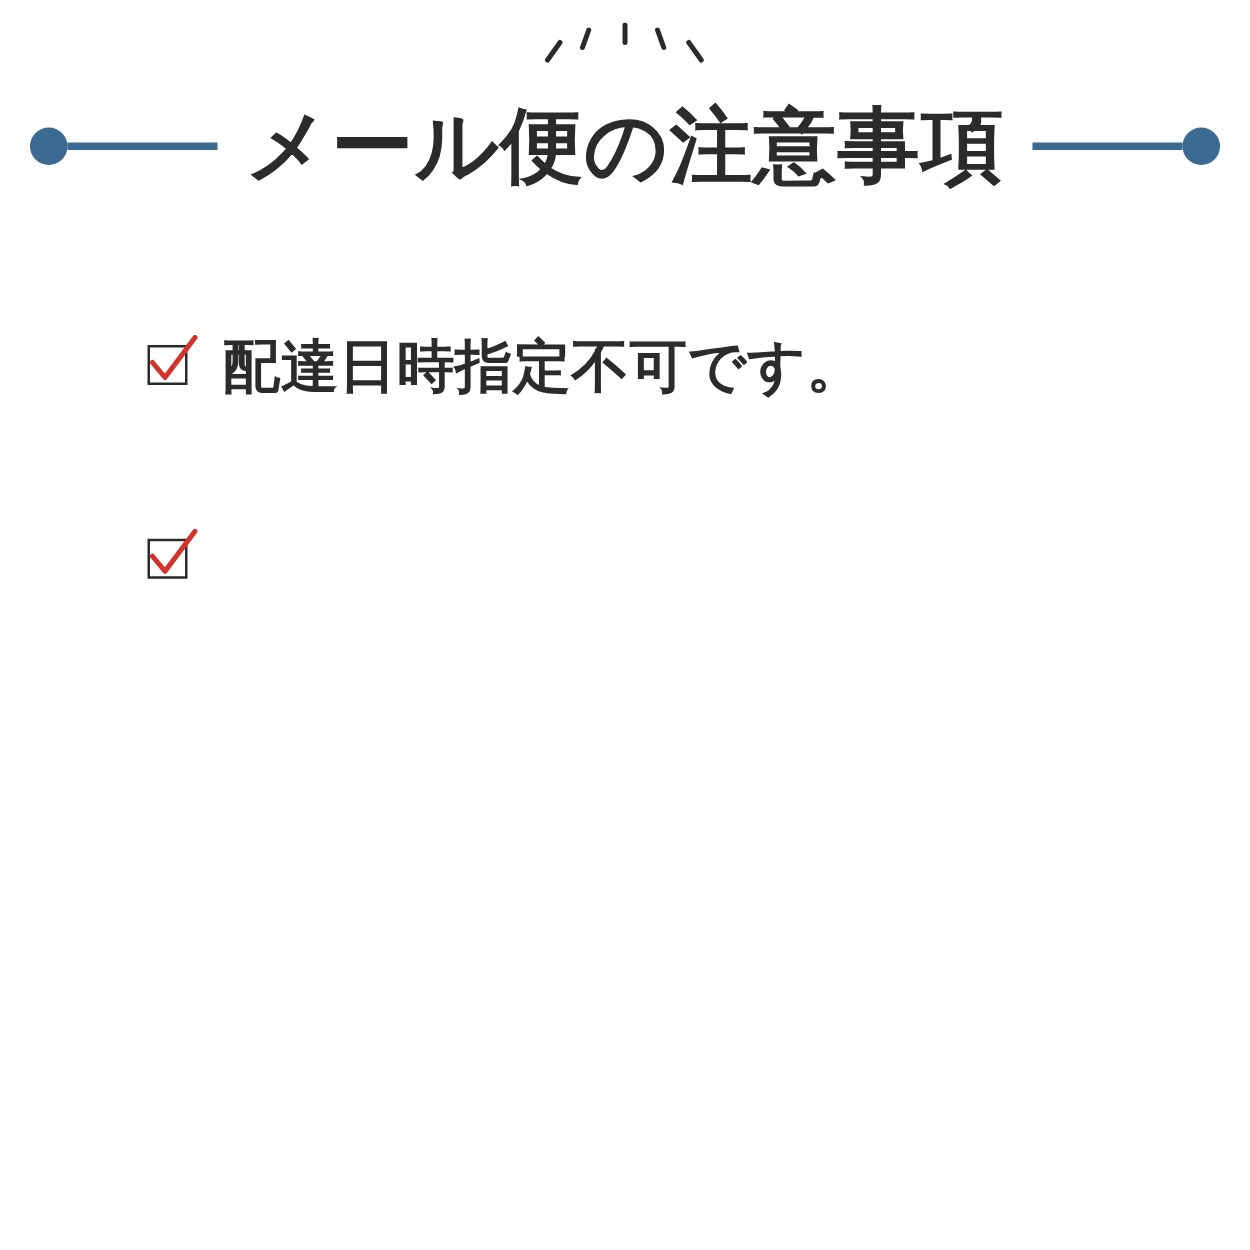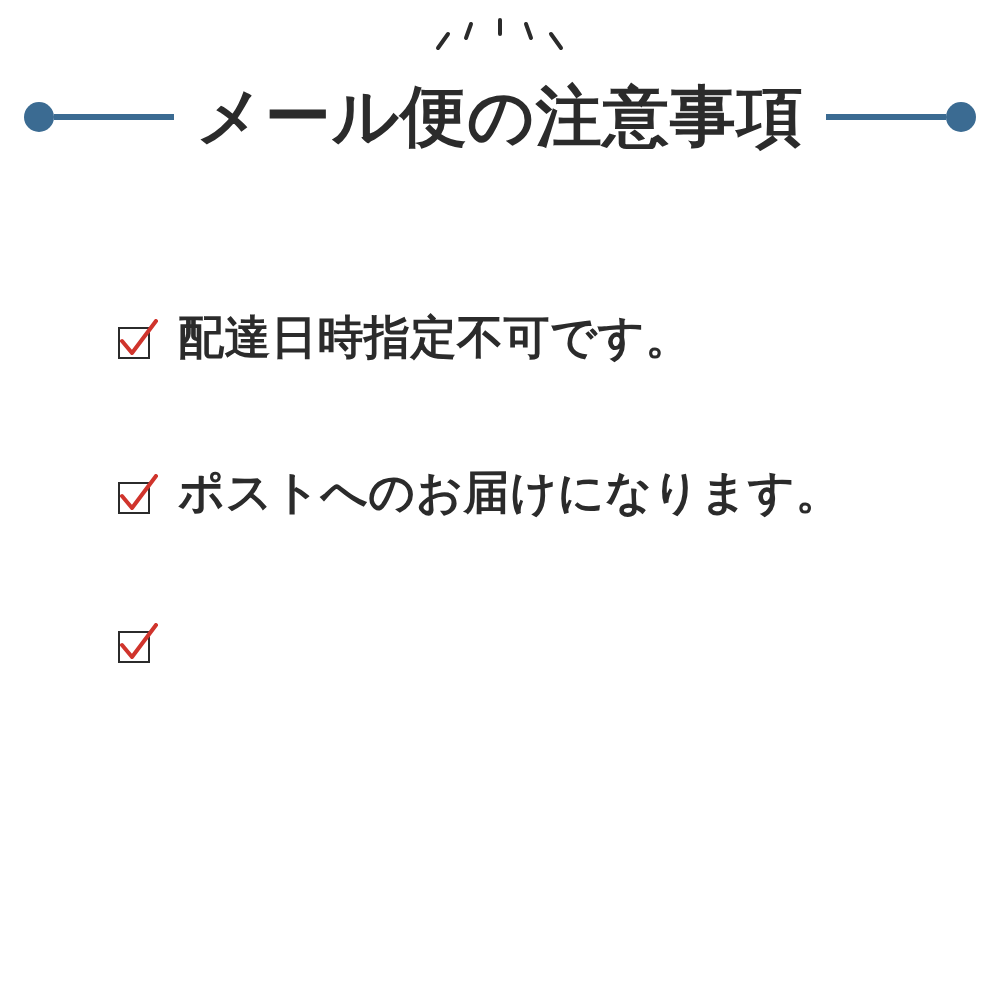--- a/index.html
+++ b/index.html
@@ -79,24 +79,23 @@
   
   .notes {
     position: absolute;
     top: 262px;
     left: 0;
     width: 1000px;
   }
 
   .note {
     display: flex;
-    align-items: center;
+    align-items: flex-start;
     padding: 0 0 0 118px;
     margin-bottom: 92px;
-    margin-top: 44px;
   }
   .note:last-child { margin-bottom: 0; }
 
   .check {
     position: relative;
     flex: 0 0 auto;
     width: 36px;
     height: 36px;
     margin-top: 14px;
     margin-right: 24px;
@@ -162,29 +161,20 @@
     <div class="note">
       <span class="check">
         <span class="box"></span>
         <svg class="tick" viewBox="0 0 44 46" xmlns="http://www.w3.org/2000/svg">
           <polyline points="6,22 16,34 40,2" fill="none" stroke="#d0342c" stroke-width="4" stroke-linecap="round" stroke-linejoin="round"></polyline>
         </svg>
       </span>
       <span class="note-text">配達日時指定不可です。</span>
     </div>
 
-    <div class="note">
-      <span class="check">
-        <span class="box"></span>
-        <svg class="tick" viewBox="0 0 44 46" xmlns="http://www.w3.org/2000/svg">
-          <polyline points="6,22 16,34 40,2" fill="none" stroke="#d0342c" stroke-width="4" stroke-linecap="round" stroke-linejoin="round"></polyline>
-        </svg>
-      </span>
-      <span class="note-text">ポストへのお届けになります。</span>
-    </div>
 
     <div class="note">
       <span class="check">
         <span class="box"></span>
         <svg class="tick" viewBox="0 0 44 46" xmlns="http://www.w3.org/2000/svg">
           <polyline points="6,22 16,34 40,2" fill="none" stroke="#d0342c" stroke-width="4" stroke-linecap="round" stroke-linejoin="round"></polyline>
         </svg>
       </span>
     </div>
 

